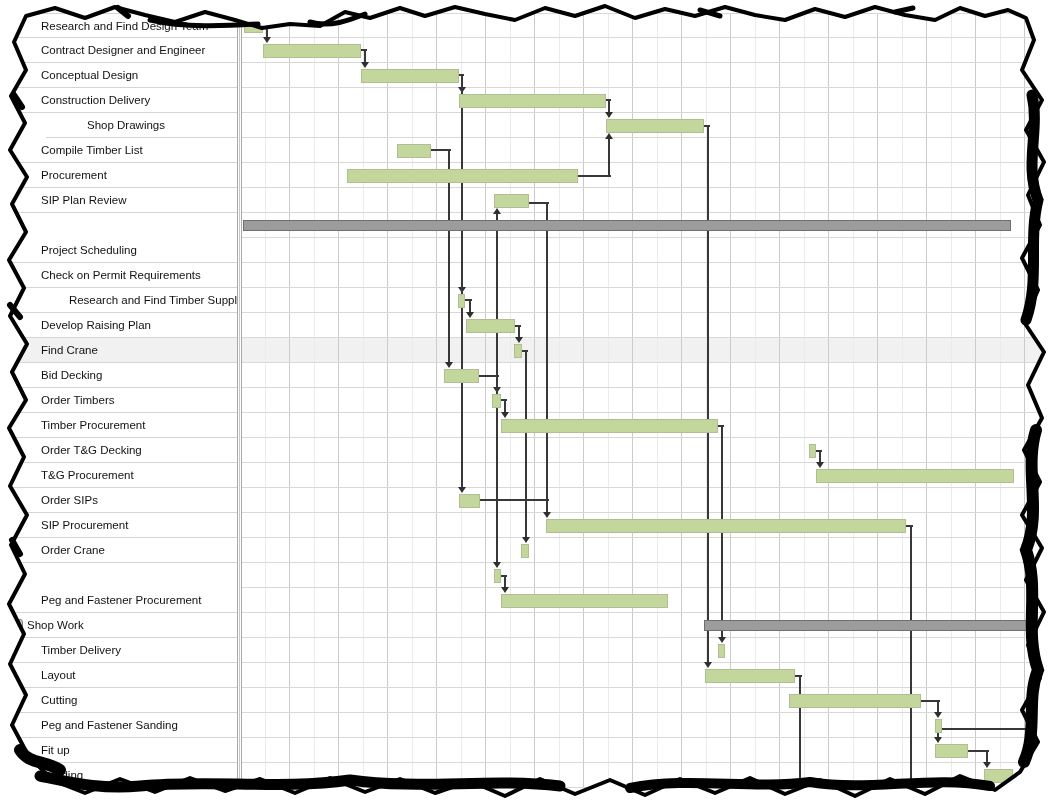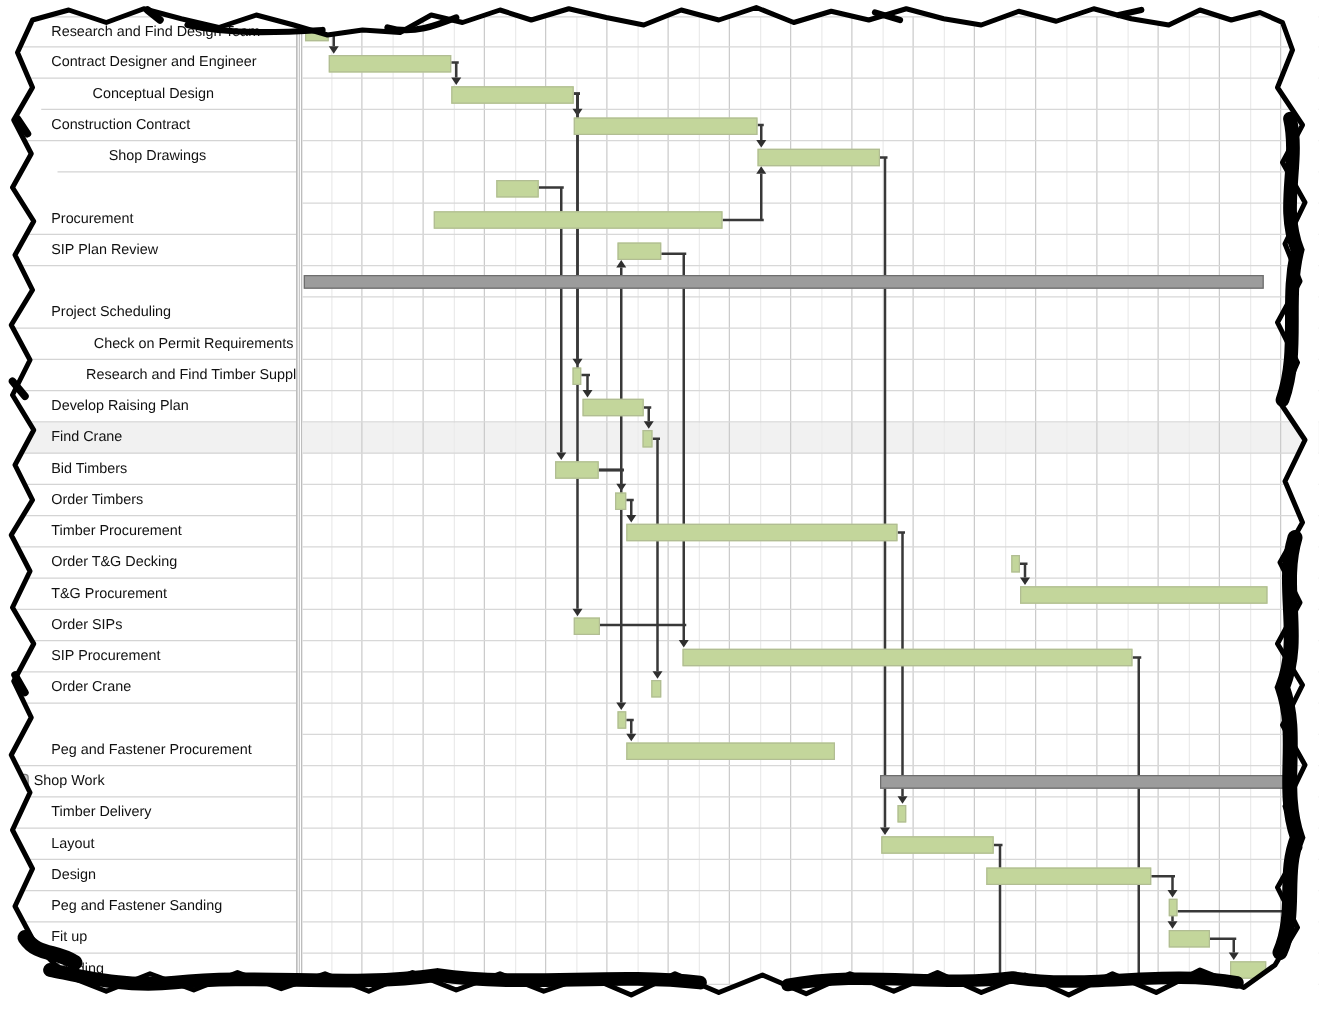--- a/index.html
+++ b/index.html
@@ -41,52 +41,55 @@
 
 <div id="stage">
   <div id="table-pane">
       <div class="rowhl" style="left: 0px; top: 338px; width: 237px; height: 25px;"></div>
       <div class="trow first" style="top: 13px;">
         <span class="lbl">Research and Find Design Team</span>
       </div>
       <div class="trow" style="top: 38px;">
         <span class="lbl">Contract Designer and Engineer</span>
       </div>
-      <div class="trow" style="top: 63px; margin-left: 33px;">
+      <div class="trow" style="top: 63px;">
         <span class="lbl">Conceptual Design</span>
       </div>
       <div class="trow" style="top: 88px;">
-        <span class="lbl">Construction Contract</span>
+        <span class="lbl">Construction Delivery</span>
       </div>
       <div class="trow" style="top: 113px; margin-left: 46px;">
         <span class="lbl">Shop Drawings</span>
       </div>
+      <div class="trow" style="top: 138px;">
+        <span class="lbl">Compile Timber List</span>
+      </div>
       <div class="trow" style="top: 163px;">
         <span class="lbl">Procurement</span>
       </div>
       <div class="trow" style="top: 188px;">
         <span class="lbl">SIP Plan Review</span>
       </div>
       <div class="trow" style="top: 238px;">
         <span class="lbl">Project Scheduling</span>
       </div>
-      <div class="trow" style="top: 263px; padding-left: 34px;">
+      <div class="trow" style="top: 263px;">
         <span class="lbl">Check on Permit Requirements</span>
       </div>
       <div class="trow" style="top: 288px; justify-content: flex-end;">
         <span class="lbl">Research and Find Timber Suppl</span>
       </div>
       <div class="trow" style="top: 313px;">
         <span class="lbl">Develop Raising Plan</span>
       </div>
       <div class="trow" style="top: 338px;">
         <span class="lbl">Find Crane</span>
       </div>
       <div class="trow" style="top: 363px;">
-        <span class="lbl">Bid Timbers</span>
+        <span class="lbl">Bid Decking</span>
       </div>
       <div class="trow" style="top: 388px;">
         <span class="lbl">Order Timbers</span>
       </div>
       <div class="trow" style="top: 413px;">
         <span class="lbl">Timber Procurement</span>
       </div>
       <div class="trow" style="top: 438px;">
         <span class="lbl">Order T&amp;G Decking</span>
       </div>
@@ -109,21 +112,21 @@
         <span class="outline-toggle"></span>
         <span class="lbl">Shop Work</span>
       </div>
       <div class="trow" style="top: 638px;">
         <span class="lbl">Timber Delivery</span>
       </div>
       <div class="trow" style="top: 663px;">
         <span class="lbl">Layout</span>
       </div>
       <div class="trow" style="top: 688px;">
-        <span class="lbl">Design</span>
+        <span class="lbl">Cutting</span>
       </div>
       <div class="trow" style="top: 713px;">
         <span class="lbl">Peg and Fastener Sanding</span>
       </div>
       <div class="trow" style="top: 738px;">
         <span class="lbl">Fit up</span>
       </div>
       <div class="trow" style="top: 763px;">
         <span class="lbl">Sanding</span>
       </div>

